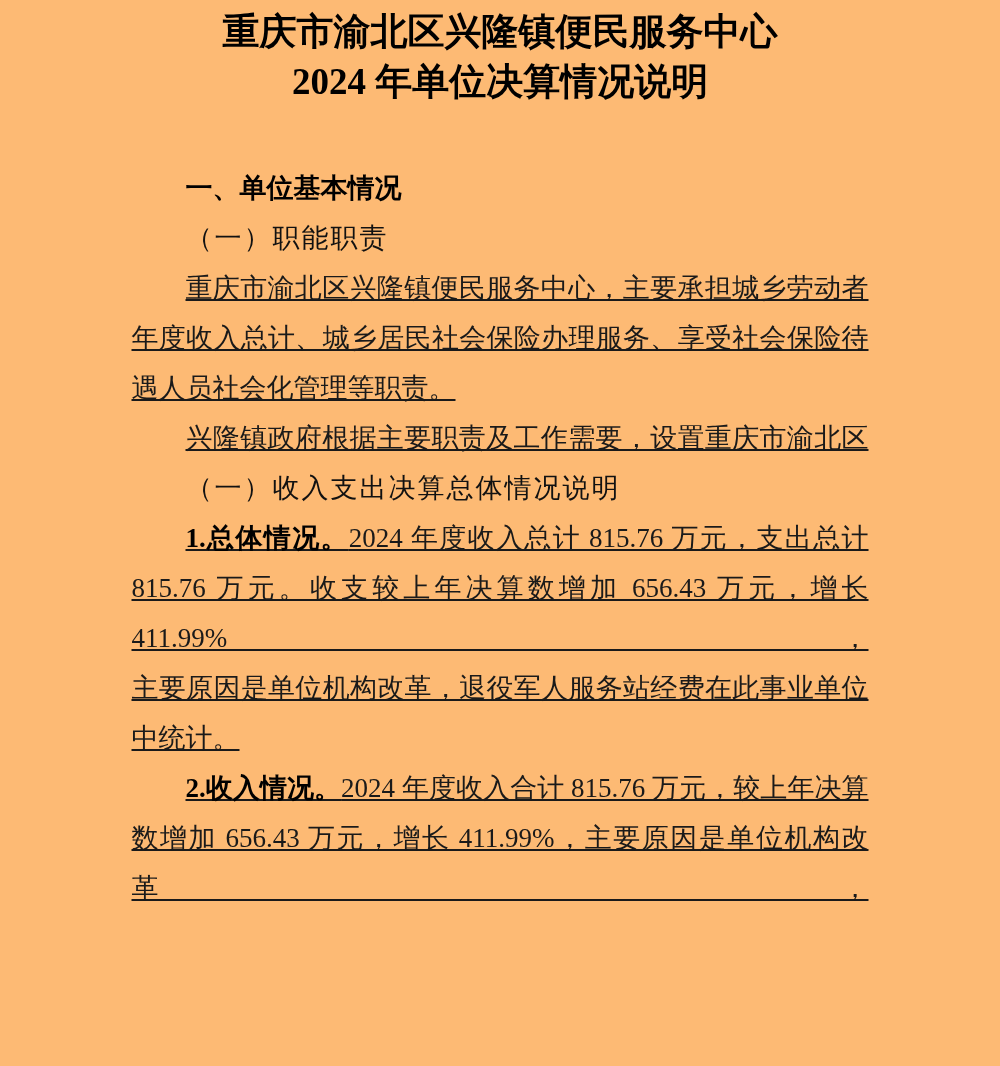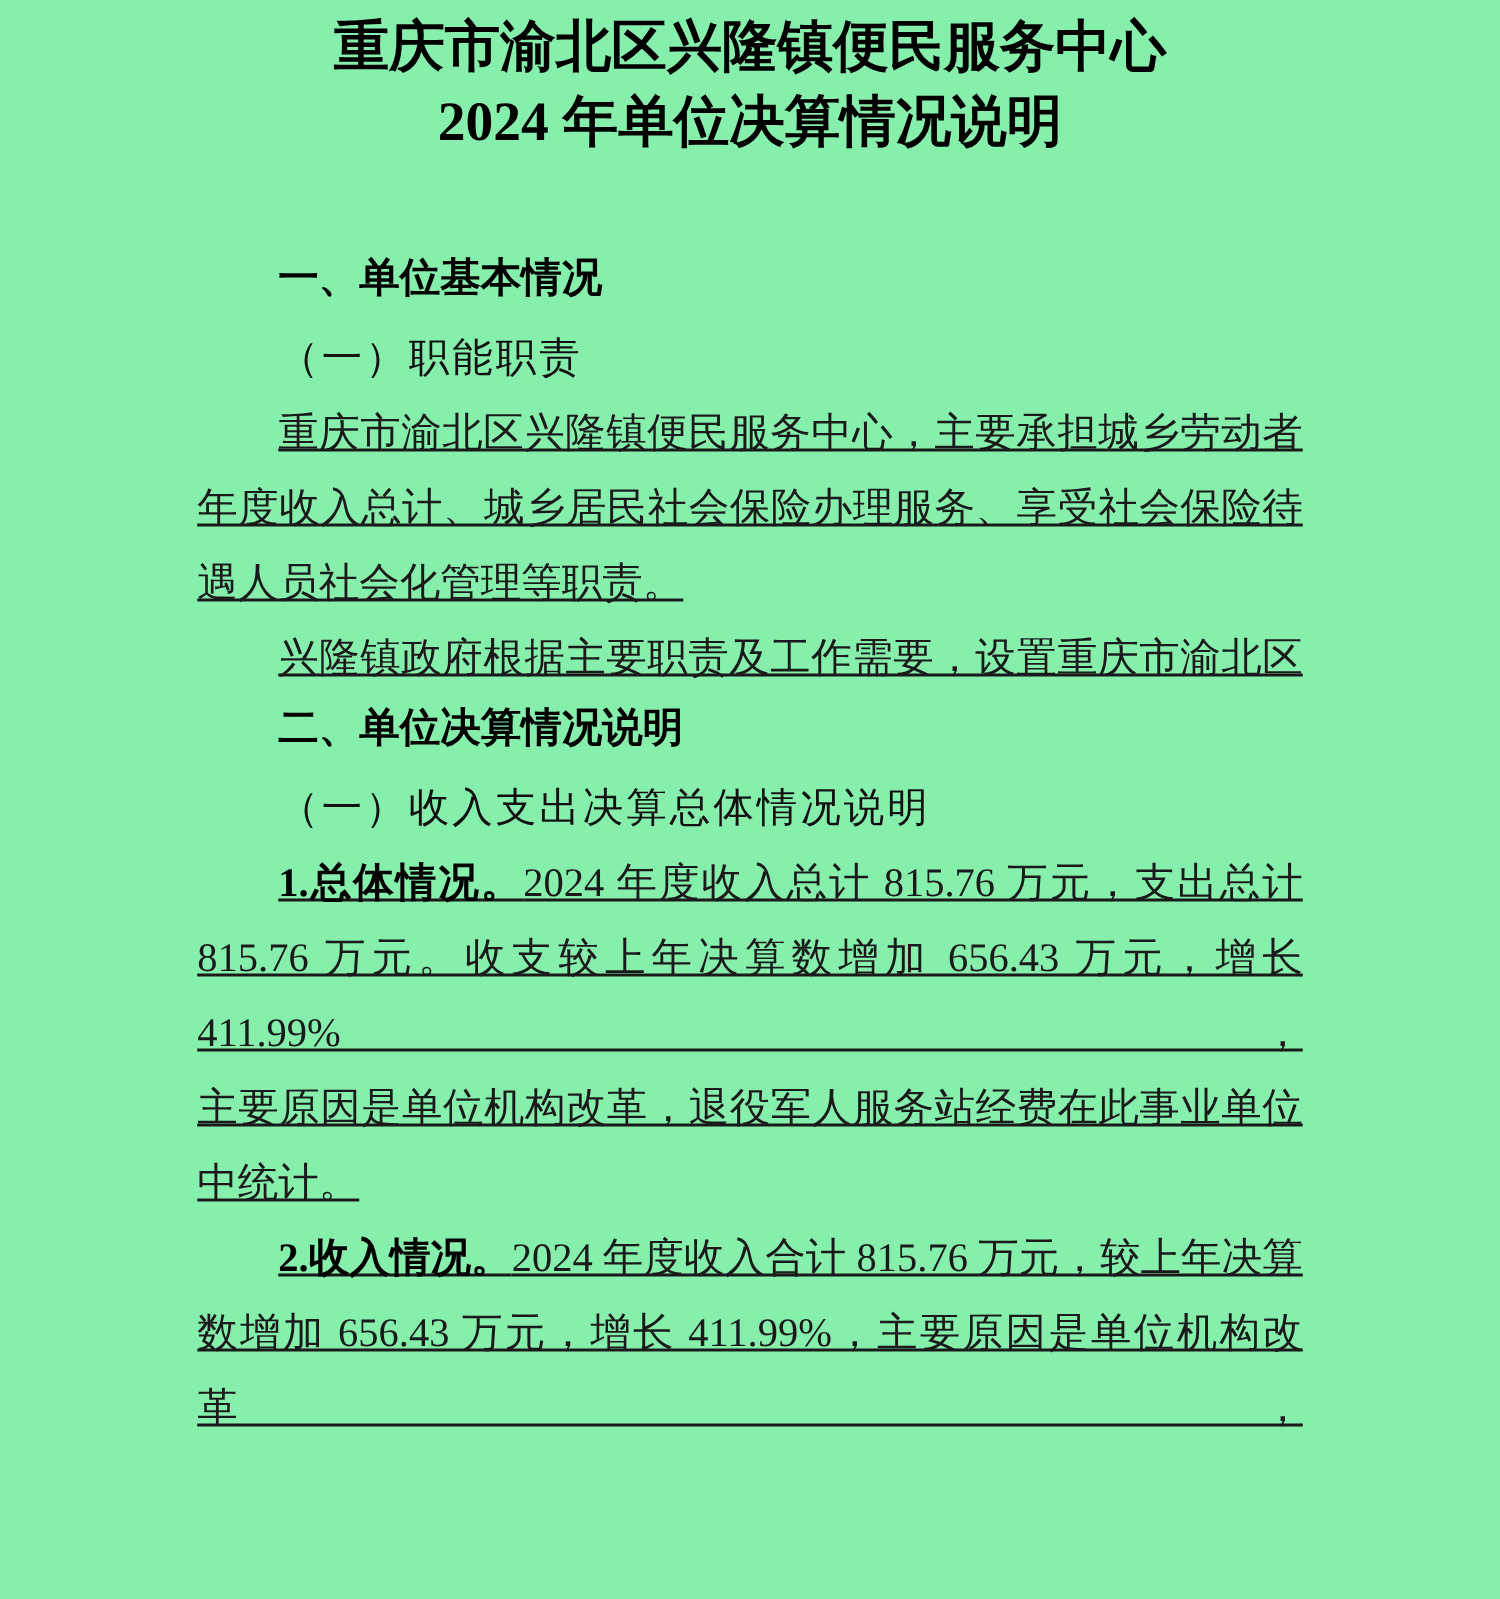--- a/index.html
+++ b/index.html
@@ -8,21 +8,21 @@
   body {
     width: 1000px;
     height: 1066px;
     overflow: hidden;
     font-family: "Liberation Serif", serif;
     color: #1a1a1a;
   }
   .page {
     width: 1000px;
     height: 1066px;
-    background: #86efac;
+    background: #fdba74;
   }
   .text-block {
     width: 737px;
     margin: 0 auto;
     padding-top: 7px;
   }
   
   .doc-title {
     text-align: center;
     font-family: "Liberation Serif", serif;
@@ -36,21 +36,21 @@
   }
   
   .content { margin-top: 56px; }
   .line {
     font-size: 27px;
     line-height: 50px;
     white-space: nowrap;
   }
   
   .h1 {
-    font-family: Liberation Mono, monospace;
+    font-family: Liberation Sans, sans-serif;
     font-weight: bold;
     color: #000000;
     text-indent: 2em;
   }
   
   .h2 {
     font-family: "Liberation Serif", serif;
     color: #111111;
     text-indent: 2em;
     letter-spacing: 2px;
@@ -91,21 +91,20 @@
 
       <div class="line h2">（一）职能职责</div>
 
       <div class="line bd ind j">重庆市渝北区兴隆镇便民服务中心，主要承担城乡劳动者</div>
       <div class="line bd j">年度收入总计、城乡居民社会保险办理服务、享受社会保险待</div>
       <div class="line bd">遇人员社会化管理等职责。</div>
 
 
       <div class="line bd ind j">兴隆镇政府根据主要职责及工作需要，设置重庆市渝北区</div>
 
-      <div class="line h1">二、单位决算情况说明</div>
 
       <div class="line h2">（一）收入支出决算总体情况说明</div>
 
       <div class="line bd ind j">
         <span class="lead">1.总体情况。</span><span>2024 年度收入总计 815.76 万元，支出总计</span>
       </div>
       <div class="line bd j">815.76 万元。收支较上年决算数增加 656.43 万元，增长 411.99%，</div>
       <div class="line bd j">主要原因是单位机构改革，退役军人服务站经费在此事业单位</div>
       <div class="line bd">中统计。</div>
 

